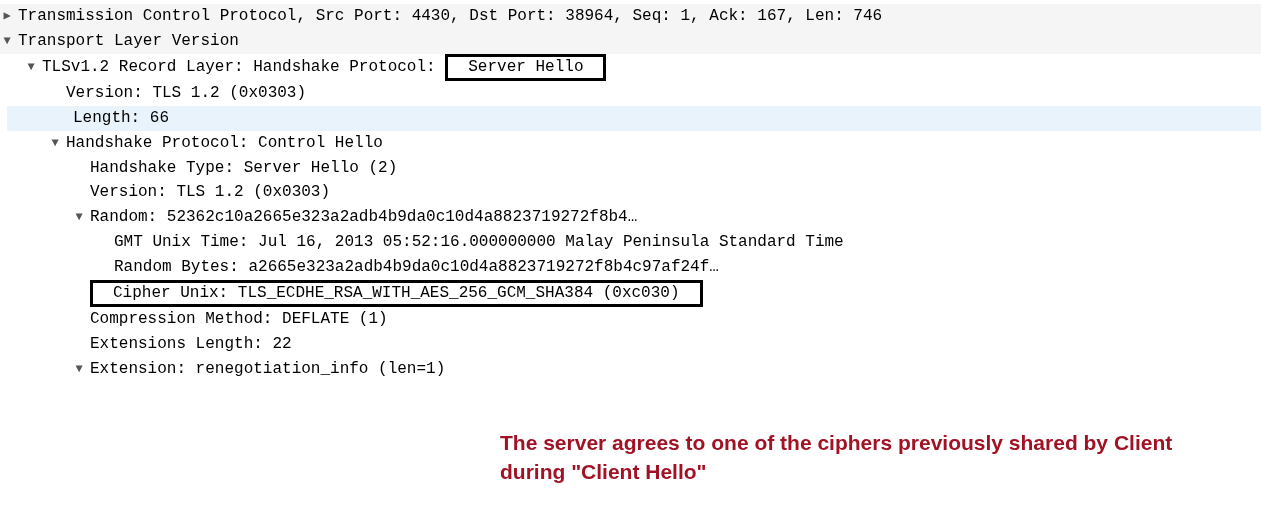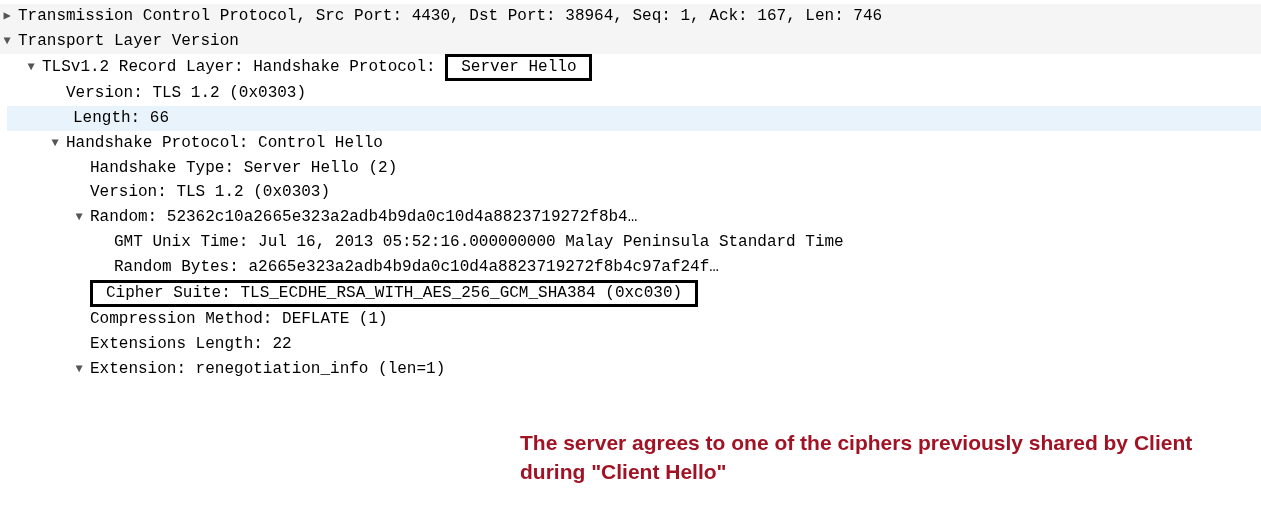--- a/index.html
+++ b/index.html
@@ -27,32 +27,32 @@
     color: #555;
     font-size: 12px;
     flex-shrink: 0;
     user-select: none;
   }
   .spacer { display: inline-block; flex-shrink:0; }
   .w1 { width: 24px; }   
   .content { display: inline-block; }
   .boxed {
     border: 3px solid #000;
-    padding: 0 13px;
+    padding: 0 20px;
     display: inline-block;
     line-height: 1.35;
   }
   .annotation {
     position: absolute;
     font-family: "Segoe UI", Arial, sans-serif;
     font-weight: 700;
     color: #a11324;
     font-size: 21px;
     line-height: 1.4;
-    left: 520px;
+    left: 500px;
     top: 428px;
     width: 740px;
   }
   .wrap { position: relative; width:1261px; height:506px; overflow:hidden; }
 </style>
 </head>
 <body>
 
 <div class="wrap">
 
@@ -152,21 +152,21 @@
     <span class="content">Random Bytes: a2665e323a2adb4b9da0c10d4a8823719272f8b4c97af24f…</span>
   </div>
 
 
   <div class="row">
     <span class="spacer w1"></span>
         <span class="spacer w1"></span>
         <span class="spacer w1"></span>
     <span class="arrow"></span>
     <span class="spacer" style="width:4px"></span>
-    <span class="content boxed">Cipher Suite: TLS_ECDHE_RSA_WITH_AES_256_GCM_SHA384 (0xc030)</span>
+    <span class="content boxed">Cipher Unix: TLS_ECDHE_RSA_WITH_AES_256_GCM_SHA384 (0xc030)</span>
   </div>
 
   <div class="row">
     <span class="spacer w1"></span>
         <span class="spacer w1"></span>
         <span class="spacer w1"></span>
     <span class="arrow"></span>
     <span class="spacer" style="width:4px"></span>
     <span class="content">Compression Method: DEFLATE (1)</span>
   </div>

